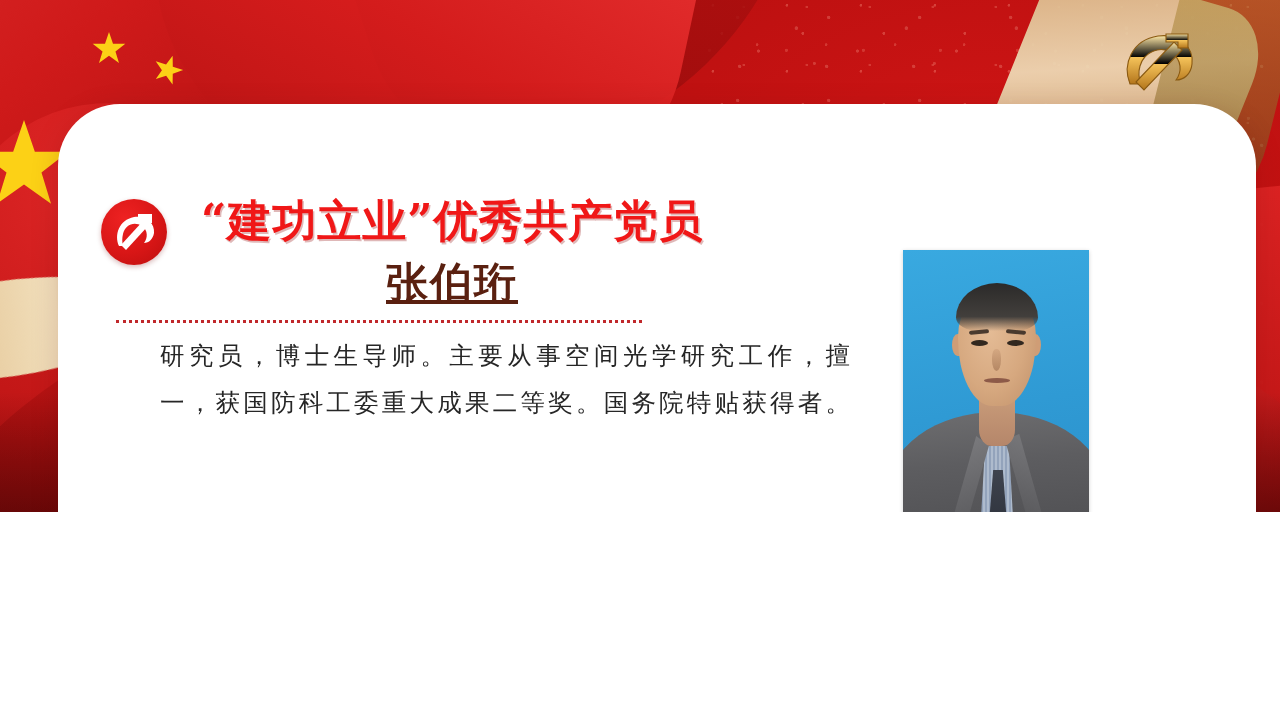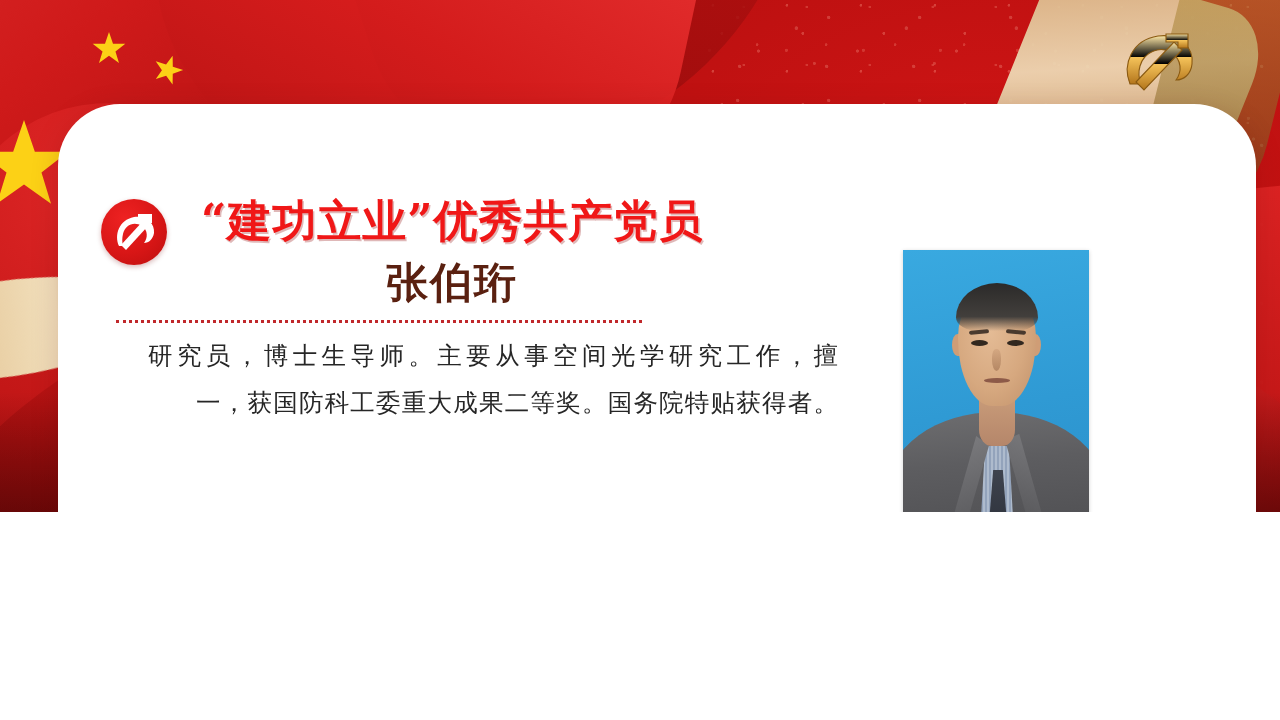--- a/index.html
+++ b/index.html
@@ -203,43 +203,44 @@
   .title-name {
     position: absolute;
     left: 386px; top: 262px;
     font-size: 42px;
     font-weight: bold;
     color: #5a2010;
     line-height: 1;
     letter-spacing: 2px;
     white-space: nowrap;
     font-family: "DejaVu Serif", "Liberation Serif", serif;
+    text-decoration: underline;
   }
 
   .divider {
     position: absolute;
     left: 116px; top: 320px;
     width: 526px; height: 0;
     border-top: 3px dotted #c0282b;
   }
 
   
   .bio {
     position: absolute;
-    left: 148px; top: 332px;
+    left: 160px; top: 332px;
     width: 690px;
     font-size: 24.5px;
     line-height: 47px;
     color: #262626;
     text-align: justify;
     text-align-last: justify;
     letter-spacing: 0px;
   }
   .bio .ln { display: block; white-space: nowrap; }
-  .bio .ln.last { text-align: left; margin-left: 48px; }
+  .bio .ln.last { text-align: left; }
 
   
   .portrait {
     position: absolute;
     left: 903px; top: 250px;
     width: 186px; height: 282px;
     overflow: hidden;
     background: #3ba7dd;
     box-shadow: 0 1px 4px rgba(0,0,0,.18);
   }

